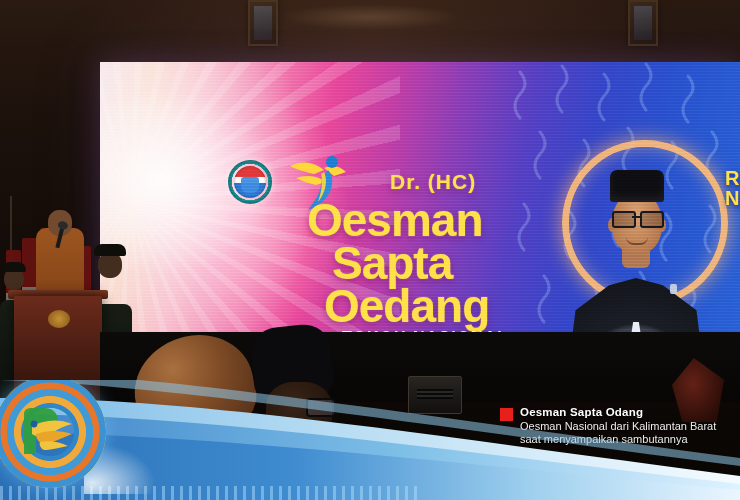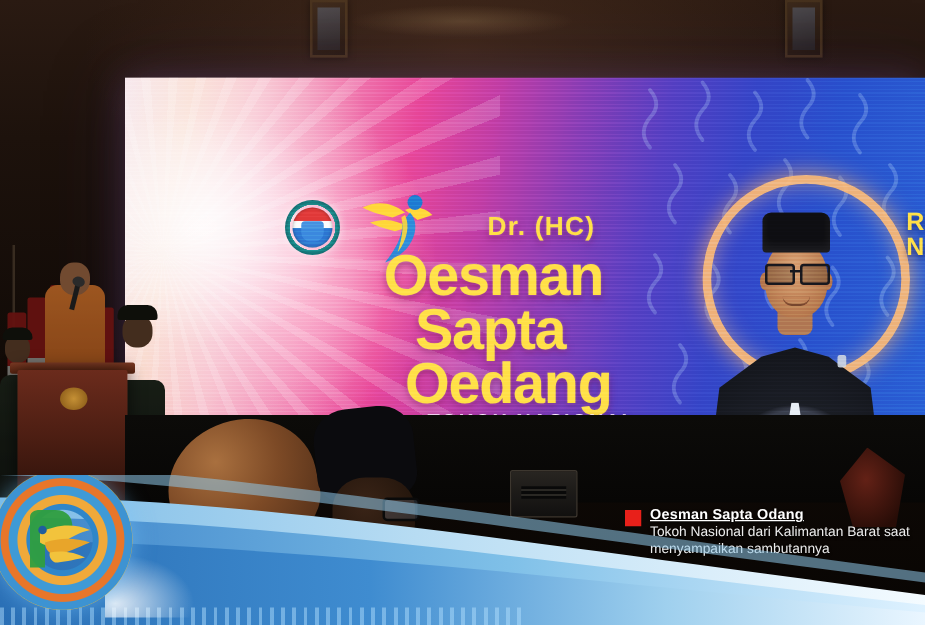--- a/index.html
+++ b/index.html
@@ -133,21 +133,21 @@
   .darkcurtain{position:absolute;left:100px;top:332px;width:640px;height:70px;
     background:linear-gradient(180deg,#0c0b09,#070605);}
   .red-shape{position:absolute;left:672px;top:358px;width:52px;height:64px;
     background:radial-gradient(ellipse at 40% 40%, #6d2418, #2b0d07 78%);
     clip-path:polygon(20% 100%,0 42%,42% 0,100% 34%,86% 100%);opacity:.9;}
 
   
   .cap{position:absolute;left:500px;top:406px;width:230px;}
   .cap-mark{position:absolute;left:0;top:2px;width:13px;height:13px;background:#e8201a;}
   .cap-title{position:absolute;left:20px;top:0;font-size:11.5px;font-weight:bold;color:#ffffff;
-    letter-spacing:.2px;text-shadow:0 1px 2px #000;text-decoration:underline;}
+    letter-spacing:.2px;text-shadow:0 1px 2px #000;}
   .cap-sub{position:absolute;left:20px;top:14px;width:212px;font-size:11px;color:#ececec;
     line-height:1.22;text-shadow:0 1px 2px #000;}
 
   
   .wave{position:absolute;left:0;bottom:0;width:740px;height:120px;overflow:hidden;}
   .logo-ring{position:absolute;left:-6px;bottom:12px;width:112px;height:112px;border-radius:50%;
     background:
       radial-gradient(circle at 50% 50%,
         rgba(0,0,0,0) 30%,
         #2f86c9 31% 36%,
@@ -287,21 +287,21 @@
   <div class="head-bald"></div>
   <div class="head-peci">
     <div class="cap"></div>
       <div class="fc"></div>
       <div class="gl"></div>
   </div>
 
   <div class="cap">
     <div class="cap-mark"></div>
     <div class="cap-title">Oesman Sapta Odang</div>
-    <div class="cap-sub">Tokoh Nasional dari Kalimantan Barat saat menyampaikan sambutannya</div>
+    <div class="cap-sub">Oesman Nasional dari Kalimantan Barat saat menyampaikan sambutannya</div>
   </div>
 
   <div class="wave">
     <svg width="740" height="120" viewBox="0 0 740 120" preserveAspectRatio="none">
       <defs>
         <linearGradient id="wgDeep" x1="0" y1="0" x2="1" y2="0">
           <stop offset="0%" stop-color="#2a6fb5"></stop>
           <stop offset="40%" stop-color="#3f8cd0"></stop>
           <stop offset="72%" stop-color="#9fd0ee"></stop>
           <stop offset="100%" stop-color="#eaf6ff"></stop>

